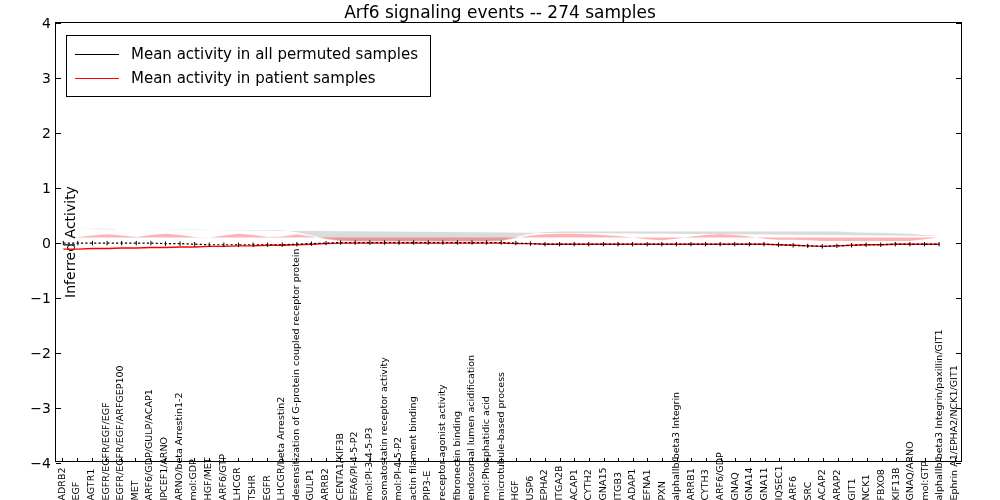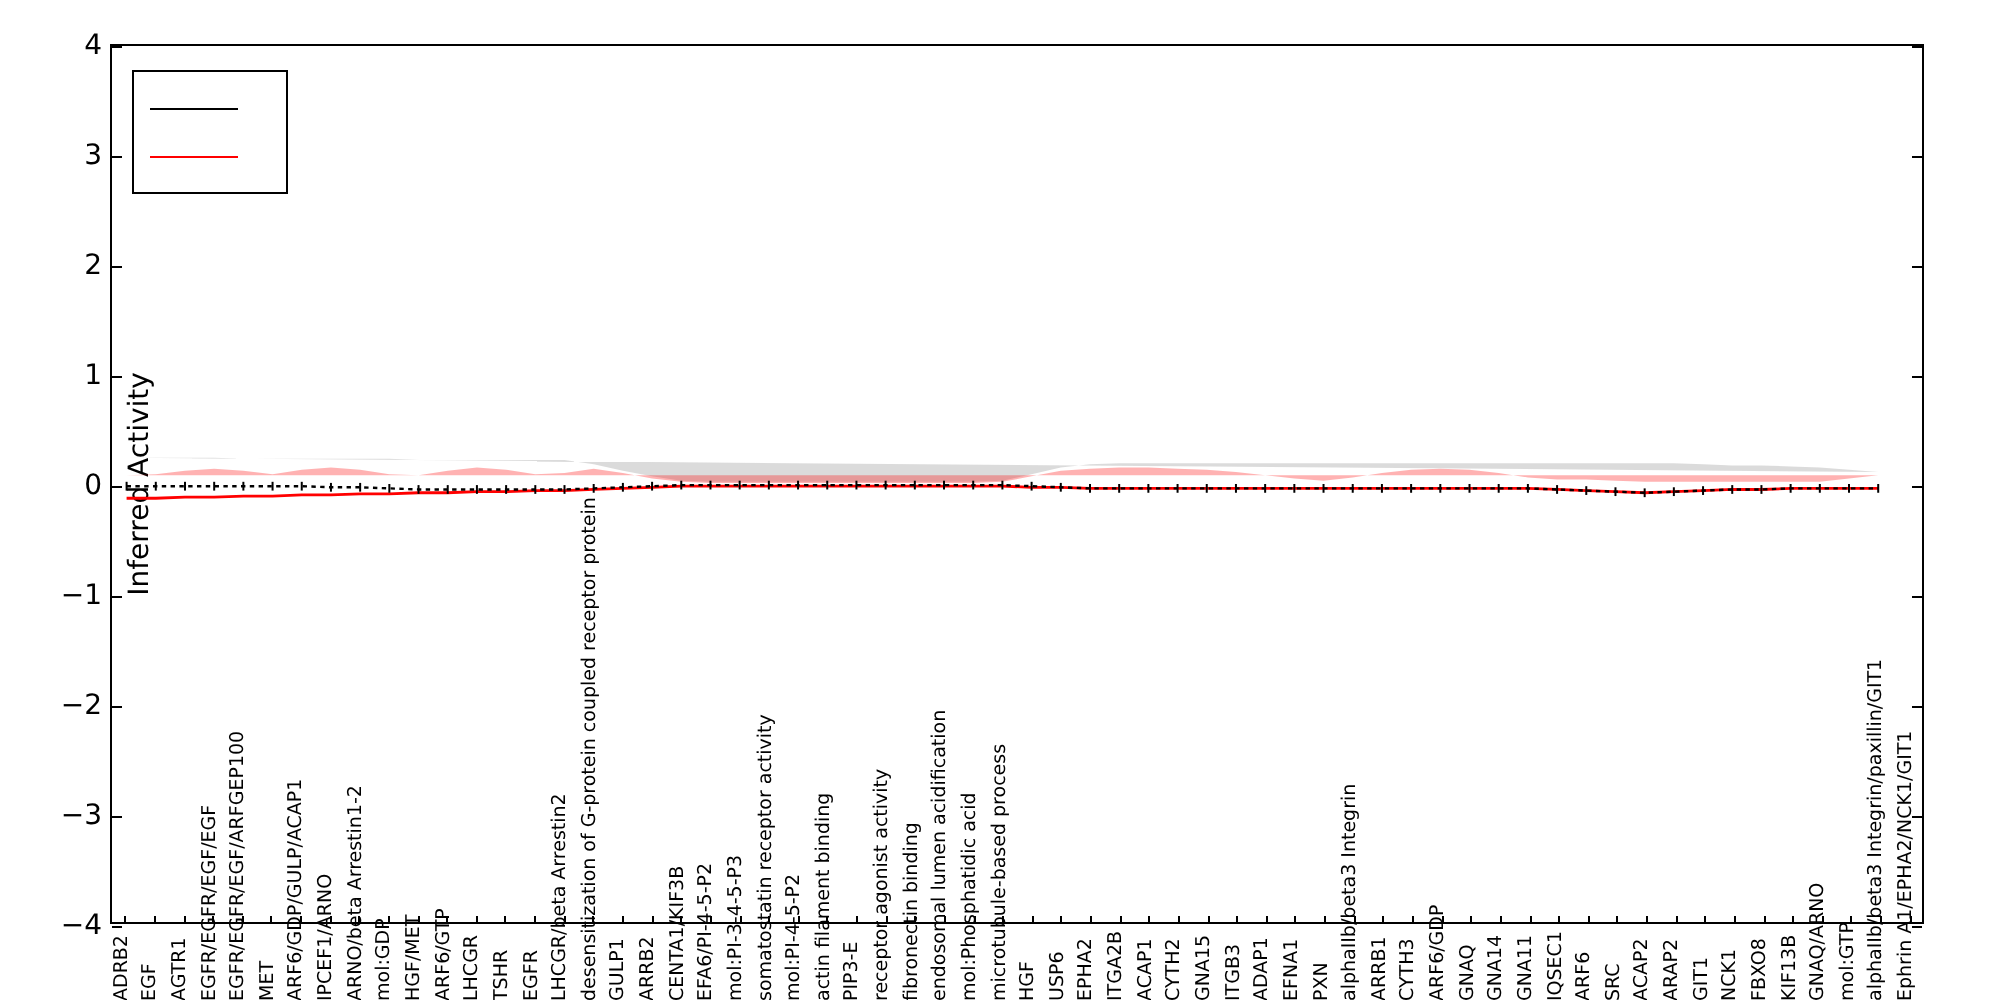--- a/index.html
+++ b/index.html
@@ -66,20 +66,21 @@
   .legtext{font-size:15px;color:#000;white-space:nowrap;}
 
   
   svg.data{position:absolute;left:0;top:0;width:100%;height:100%;display:block;}
 </style>
 </head>
 <body>
 
 <div id="fig">
 
+  <div class="title">Arf6 signaling events -- 274 samples</div>
 
   <div class="axes" id="axes">
 
     <div class="ylabel">Inferred Activity</div>
     <div id="yticks">
         <div class="ytick" style="top: 0px;">4</div>
         <div class="ytickmark" style="top: 0px;"></div>
         <div class="ytickmark r" style="top: 0px;"></div>
         <div class="ytick" style="top: 55px;">3</div>
         <div class="ytickmark" style="top: 55px;"></div>
@@ -173,23 +174,25 @@
           <line x1="841.1693548387096" x2="841.1693548387096" y1="220" y2="224.39999999999998" stroke="#000" stroke-width="1" vector-effect="non-scaling-stroke"></line>
           <line x1="855.7983870967741" x2="855.7983870967741" y1="220" y2="224.39999999999998" stroke="#000" stroke-width="1" vector-effect="non-scaling-stroke"></line>
           <line x1="870.4274193548387" x2="870.4274193548387" y1="220" y2="224.39999999999998" stroke="#000" stroke-width="1" vector-effect="non-scaling-stroke"></line>
           <line x1="885.0564516129032" x2="885.0564516129032" y1="220" y2="224.39999999999998" stroke="#000" stroke-width="1" vector-effect="non-scaling-stroke"></line>
         </svg>
     </div>
 
     <div class="legend">
       <div class="legrow">
         <span class="legline"></span>
+        <span class="legtext">Mean activity in all permuted samples</span>
       </div>
       <div class="legrow">
         <span class="legline red"></span>
+        <span class="legtext">Mean activity in patient samples</span>
       </div>
     </div>
 
   </div>
 
   <div class="xticks" id="xticks">
       <div class="xt" style="left: 10.7145px;">ADRB2</div>
       <div class="xtickmark" style="left: 7.31452px;"></div>
       <div class="xt" style="left: 25.3435px;">EGF</div>
       <div class="xtickmark" style="left: 21.9435px;"></div>

